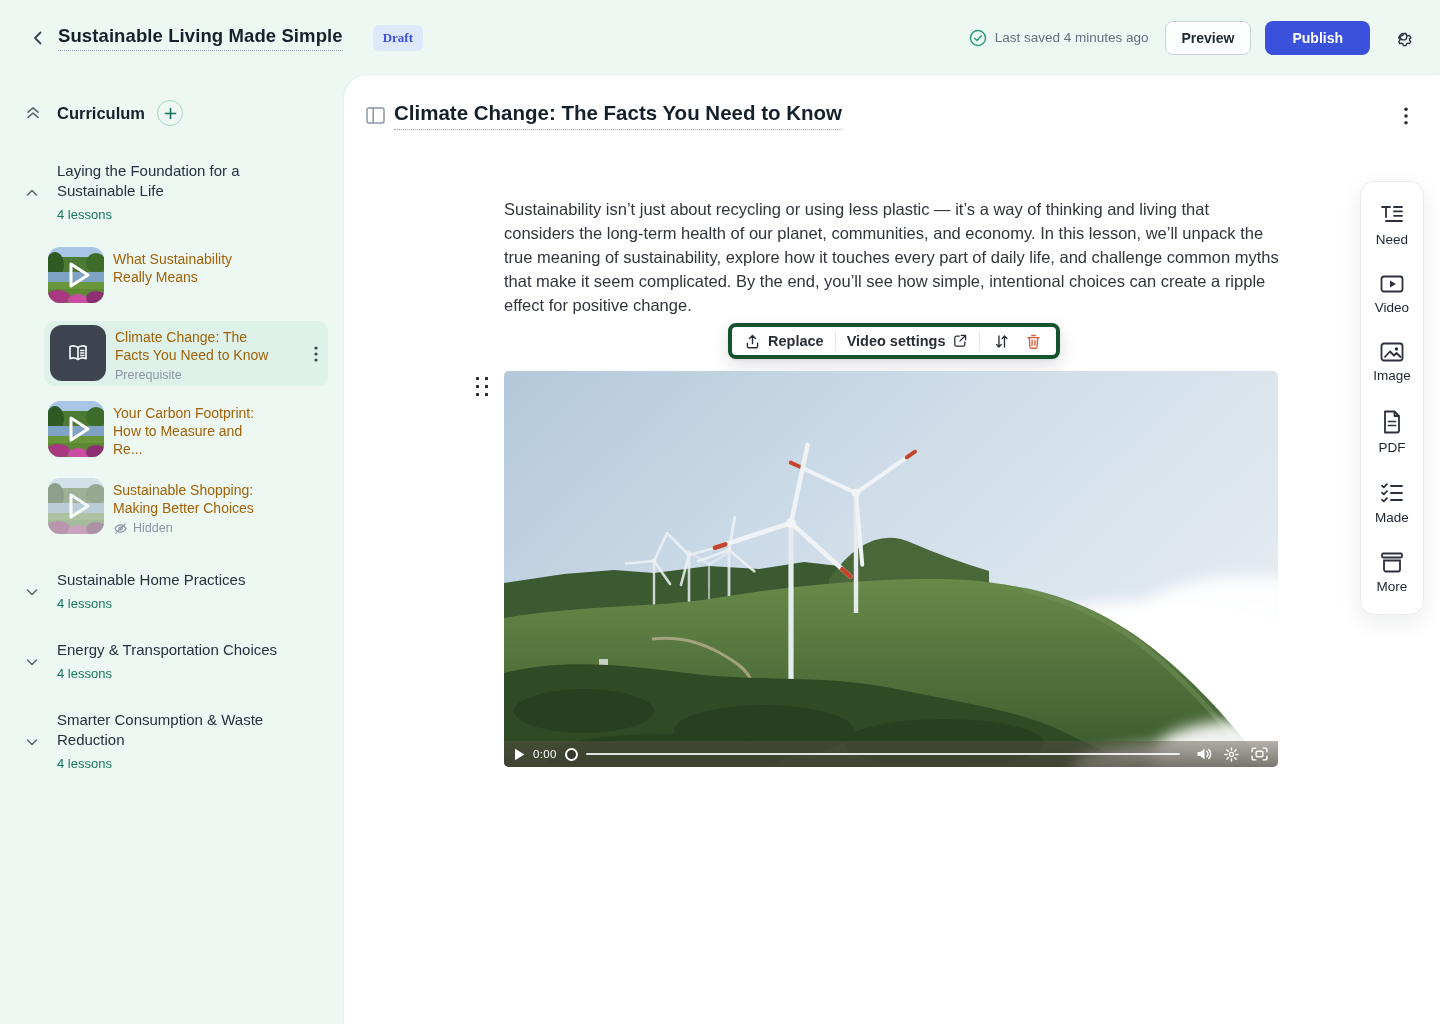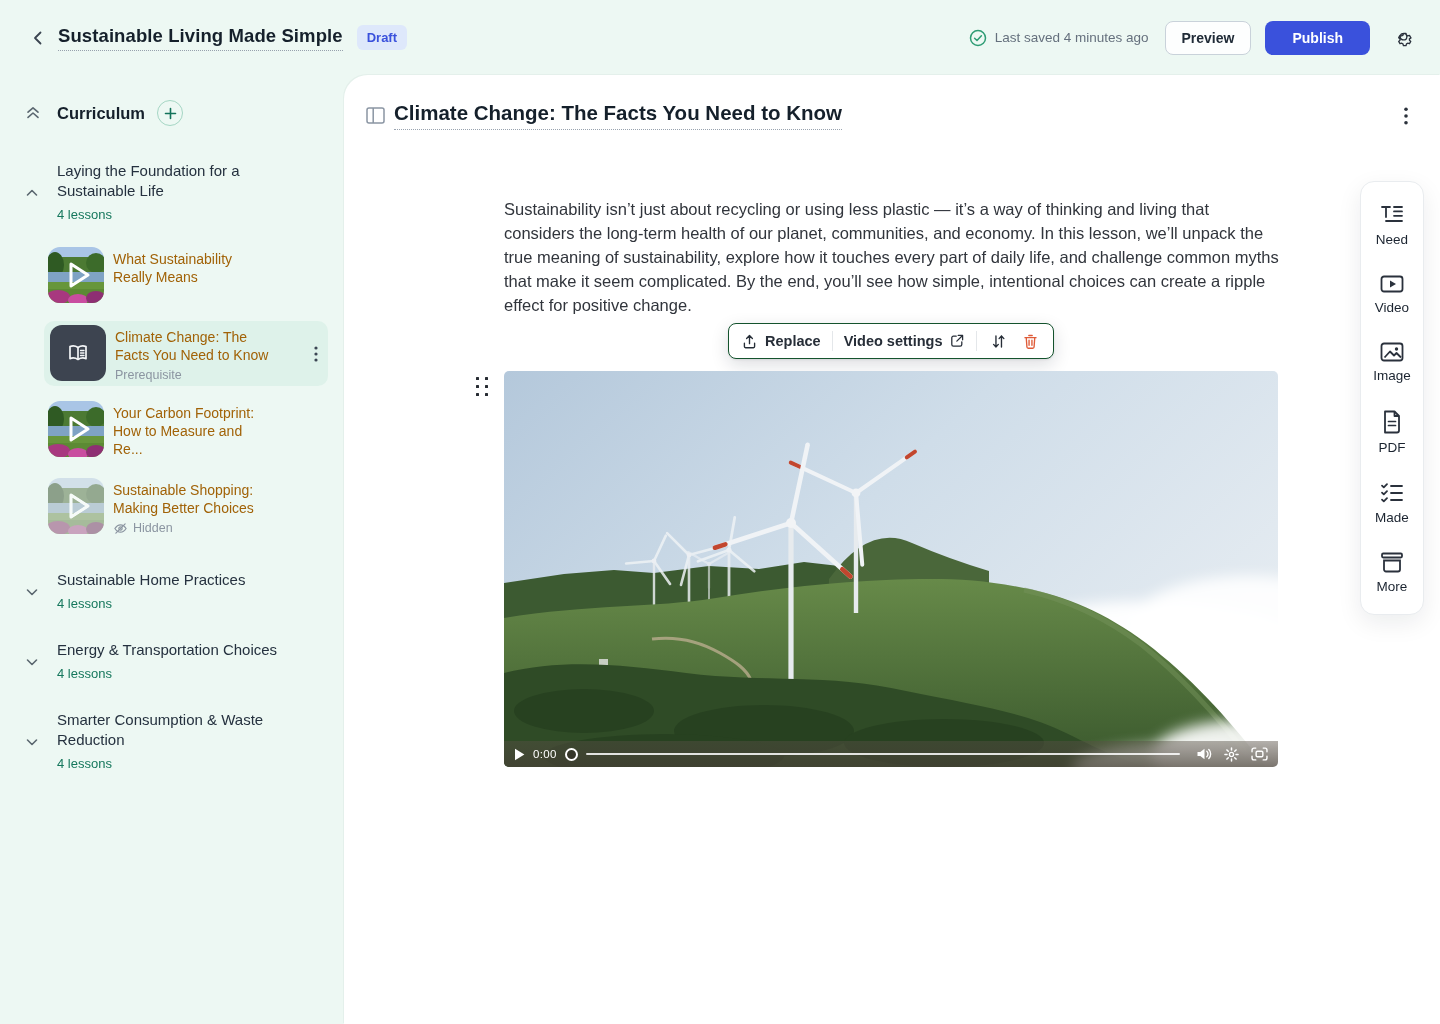--- a/index.html
+++ b/index.html
@@ -5,22 +5,22 @@
   * { margin:0; padding:0; box-sizing:border-box; }
   html,body { width:1440px; height:1024px; }
   body { font-family:"Liberation Sans", sans-serif; background:#edf8f3; color:#1c2733; }
   #app { position:relative; width:1440px; height:1024px; overflow:hidden; background:#edf8f3; }
 
   
   .topbar { position:absolute; left:0; top:0; width:1440px; height:75px; display:flex; align-items:center; padding:0 24px; }
   .back-btn { width:28px; height:28px; display:flex; align-items:center; justify-content:center; cursor:pointer; }
   .course-title { margin-left:6px; font-size:18.5px; font-weight:700; letter-spacing:.1px; color:#15202b;
                   border-bottom:1.5px dotted #97a1ad; padding-bottom:3px; }
-  .badge-draft { margin-left:14px; background:#dee8fb; color:#3a51dc; font-size:13px; font-weight:600;
-                 padding:5px 10px; border-radius:6px; }
+  .badge-draft { margin-left:30px; background:#dee8fb; color:#3a51dc; font-size:13px; font-weight:600;
+                 padding:5px 10px; border-radius:6px;font-family:Liberation Serif, serif; }
   .topbar-right { margin-left:auto; display:flex; align-items:center; gap:14px;justify-content:center; }
   .saved { display:flex; align-items:center; gap:8px; font-size:13.5px; color:#65707d; margin-right:2px; }
   .btn { font-size:14px; font-weight:600; border-radius:8px; padding:8px 16px; cursor:pointer; border:1px solid transparent; }
   .btn-secondary { background:#fdfefe; border-color:#c9d2da; color:#202b37; }
   .btn-primary { background:#3a51dc; color:#fff; padding:8px 26px; }
   .gear-btn { width:26px; height:26px; display:flex; align-items:center; justify-content:center; cursor:pointer; margin-left:6px; }
 
   
   .sidebar { position:absolute; left:0; top:75px; width:344px; height:949px; background:#edf8f3; }
   .curriculum-row { position:absolute; left:24px; top:25px; display:flex; align-items:center; }
@@ -49,21 +49,21 @@
   .main { position:absolute; left:344px; top:75px; width:1096px; height:949px; background:#ffffff;
           border-top-left-radius:24px; box-shadow:-1px -1px 0 rgba(20,60,45,.04); }
   .main-title-row { position:absolute; left:18px; top:26px; display:flex; align-items:center; }
   .panel-toggle { width:26px; height:26px; display:flex; align-items:center; justify-content:center; cursor:pointer; }
   .lesson-heading { margin-left:6px; font-size:20.5px; font-weight:700; color:#15202b;
                     border-bottom:1.5px dotted #99a3af; padding-bottom:4px; }
   .main-kebab { position:absolute; right:28px; top:28px; padding:4px; cursor:pointer; }
   .paragraph { position:absolute; left:160px; top:122px; width:778px; font-size:16.5px; line-height:24px; color:#31353c; }
 
   
-  .toolbar { position:absolute; left:384px; top:248px; height:36px; background:#fff; border:1px solid #14532d;
+  .toolbar { position:absolute; left:384px; top:248px; height:36px; background:#fff; border:4px solid #14532d;
              border-radius:8px; box-shadow:0 1px 2px rgba(16,24,40,.08), 0 6px 18px rgba(16,24,40,.14);
              display:flex; align-items:center; padding:0 12px; gap:11px; }
   .tb-item { display:flex; align-items:center; gap:7px; font-size:14.5px; font-weight:600; color:#272e38; cursor:pointer; }
   .tb-div { width:1px; height:20px; background:#e4e7ea; }
   .tb-icon-btn { display:flex; align-items:center; padding:2px; cursor:pointer; }
 
   .drag-handle { position:absolute; left:130px; top:300px; width:16px; height:22px;
                  display:grid; grid-template-columns:repeat(2,1fr); grid-template-rows:repeat(3,1fr); gap:2px; cursor:grab; }
   .drag-handle i { width:3px; height:3px; background:#272c33; border-radius:.5px; display:block; margin:auto; }
 

